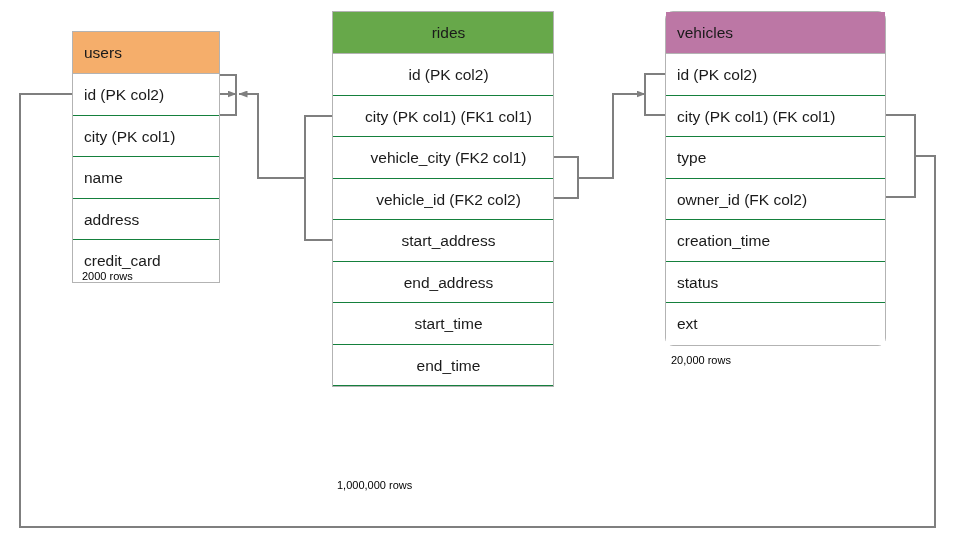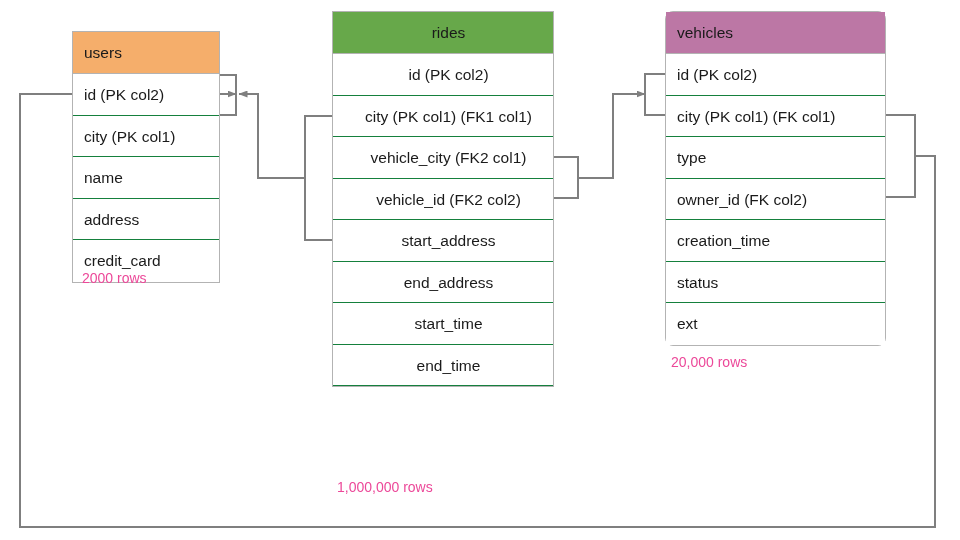--- a/index.html
+++ b/index.html
@@ -52,22 +52,22 @@
     border-bottom: 1px solid #15803d;
     background: #ffffff;
     white-space: nowrap;
     overflow: hidden;
   }
   .entity-field.last {
     border-bottom: none;
   }
   .row-count {
     position: absolute;
-    font-size: 14px;
-    color: #ec4899;
+    font-size: 11px;
+    color: #000000;
     white-space: nowrap;
     text-align: center;
   }
 </style>
 </head>
 <body>
 
 <div id="canvas">
 
   <svg id="connector-layer" viewBox="0 0 960 540" width="960" height="540">

